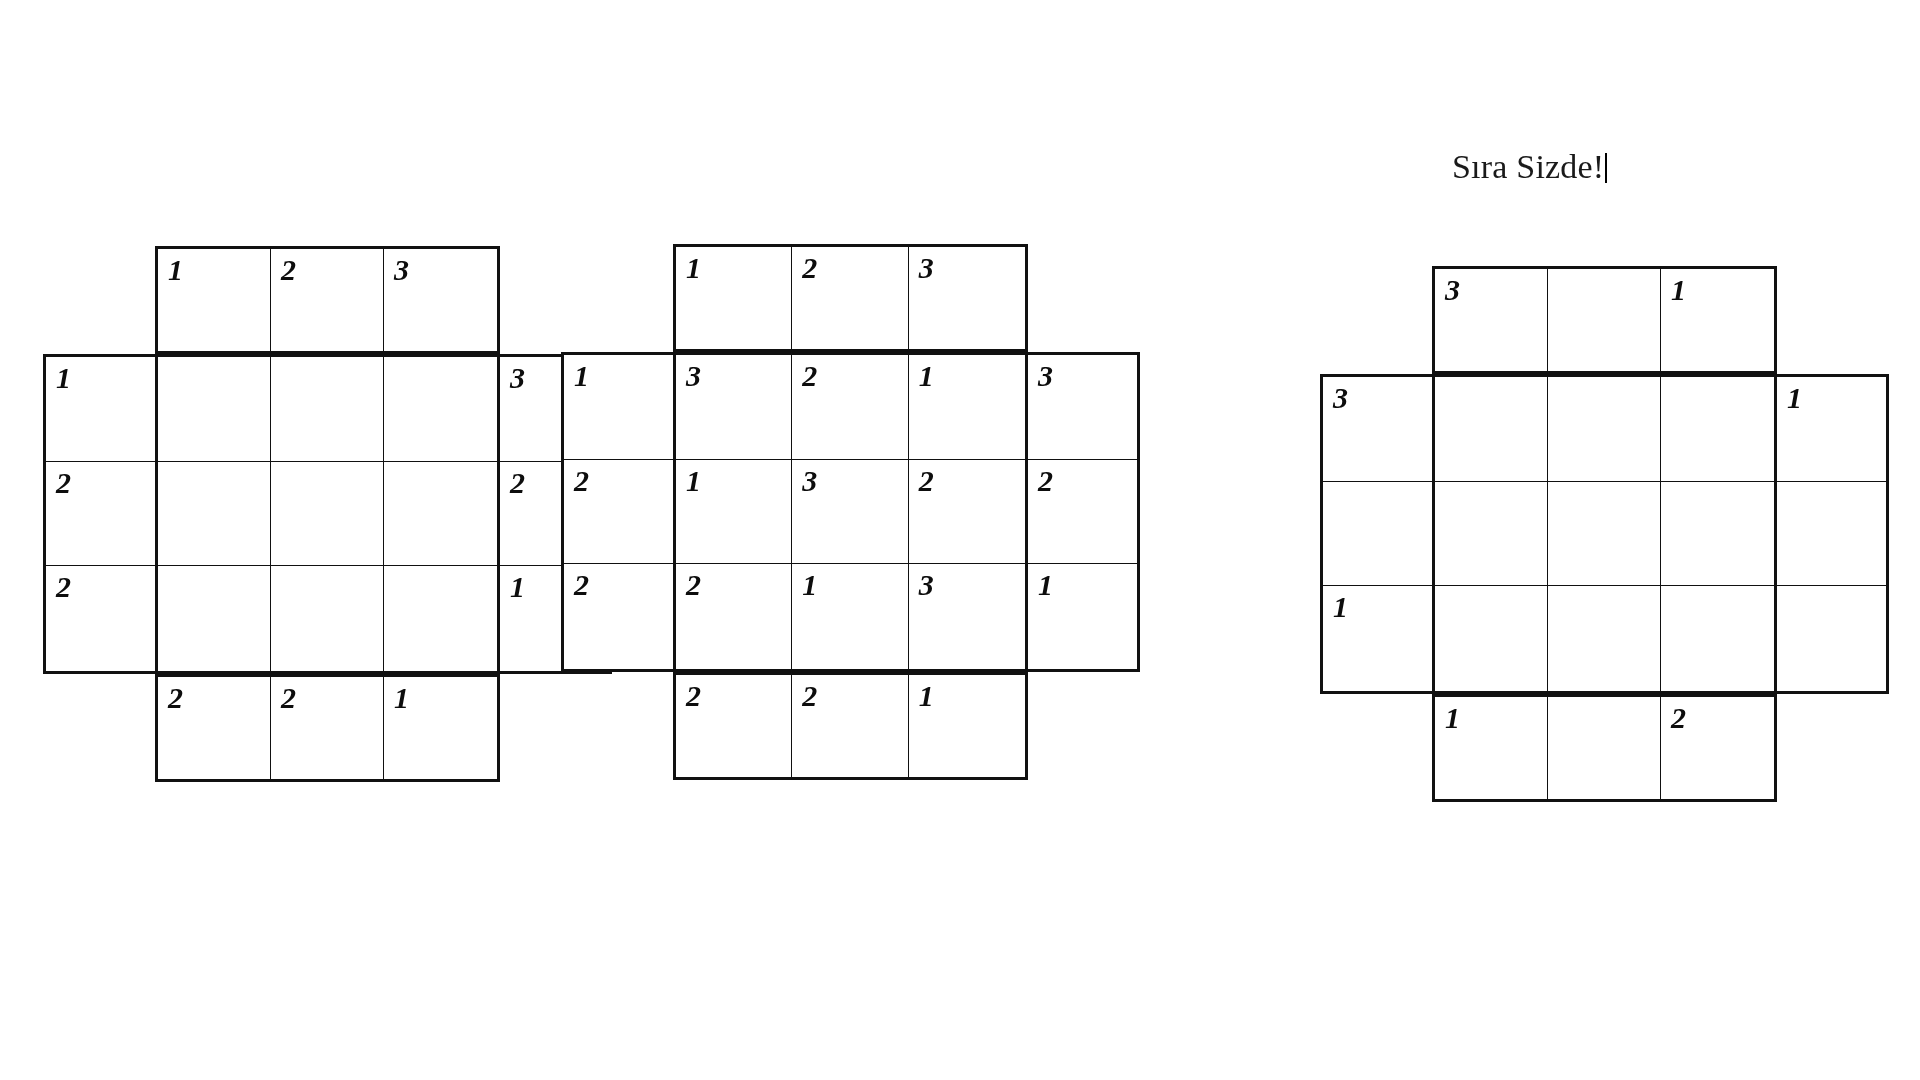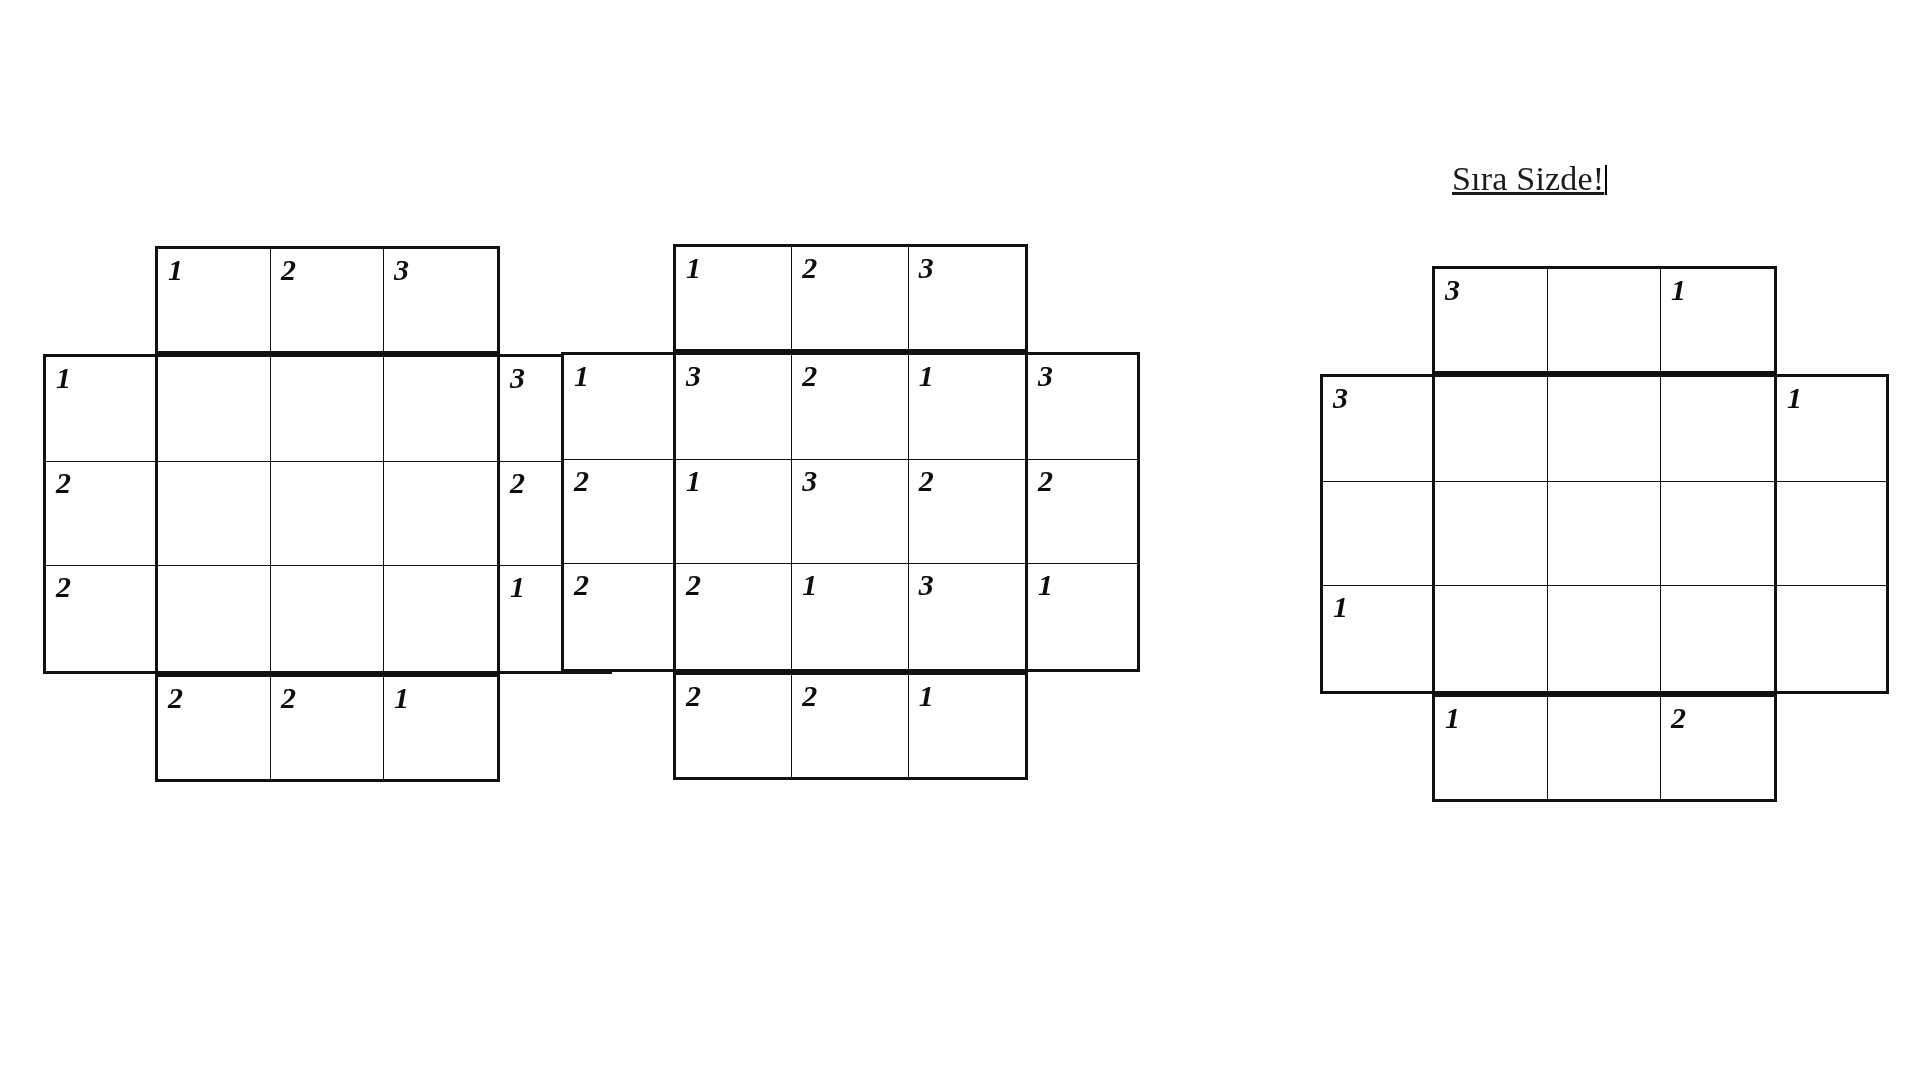--- a/index.html
+++ b/index.html
@@ -98,21 +98,21 @@
   .clue-strip.bottom .cell { border-bottom: none; }
   .clue-strip.left .cell,
   .clue-strip.right .cell { border-right: none; }
   .clue-strip.left .cell:last-child,
   .clue-strip.right .cell:last-child { border-bottom: none; }
   .board .cell:nth-child(n+7) { border-bottom: none; }
 </style>
 </head>
 <body>
 
-<div class="doc-title" style="left:1452px; top:160px;text-decoration:underline;">
+<div class="doc-title" style="left:1452px; top:148px;">
   <span>Sıra Sizde!</span><span class="text-caret"></span>
 </div>
 
 <div class="puzzle" id="p0" style="left:43px; top:246px; --cw:112px; --gh:320px; --gw:345px; --ch:108px;">
   <div class="puzzle-layout">
     <div class="clue-strip top">
         <div class="cell">1</div>
         <div class="cell">2</div>
         <div class="cell">3</div>
       </div>

